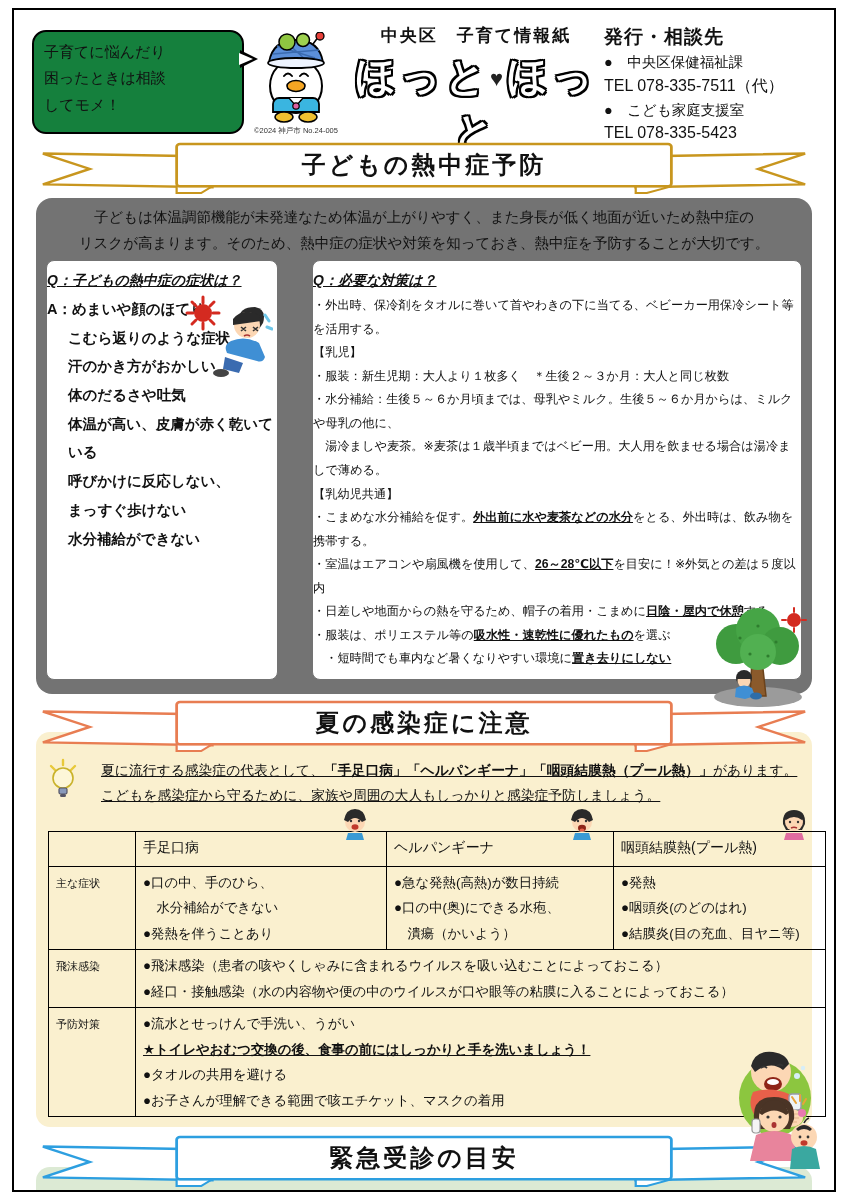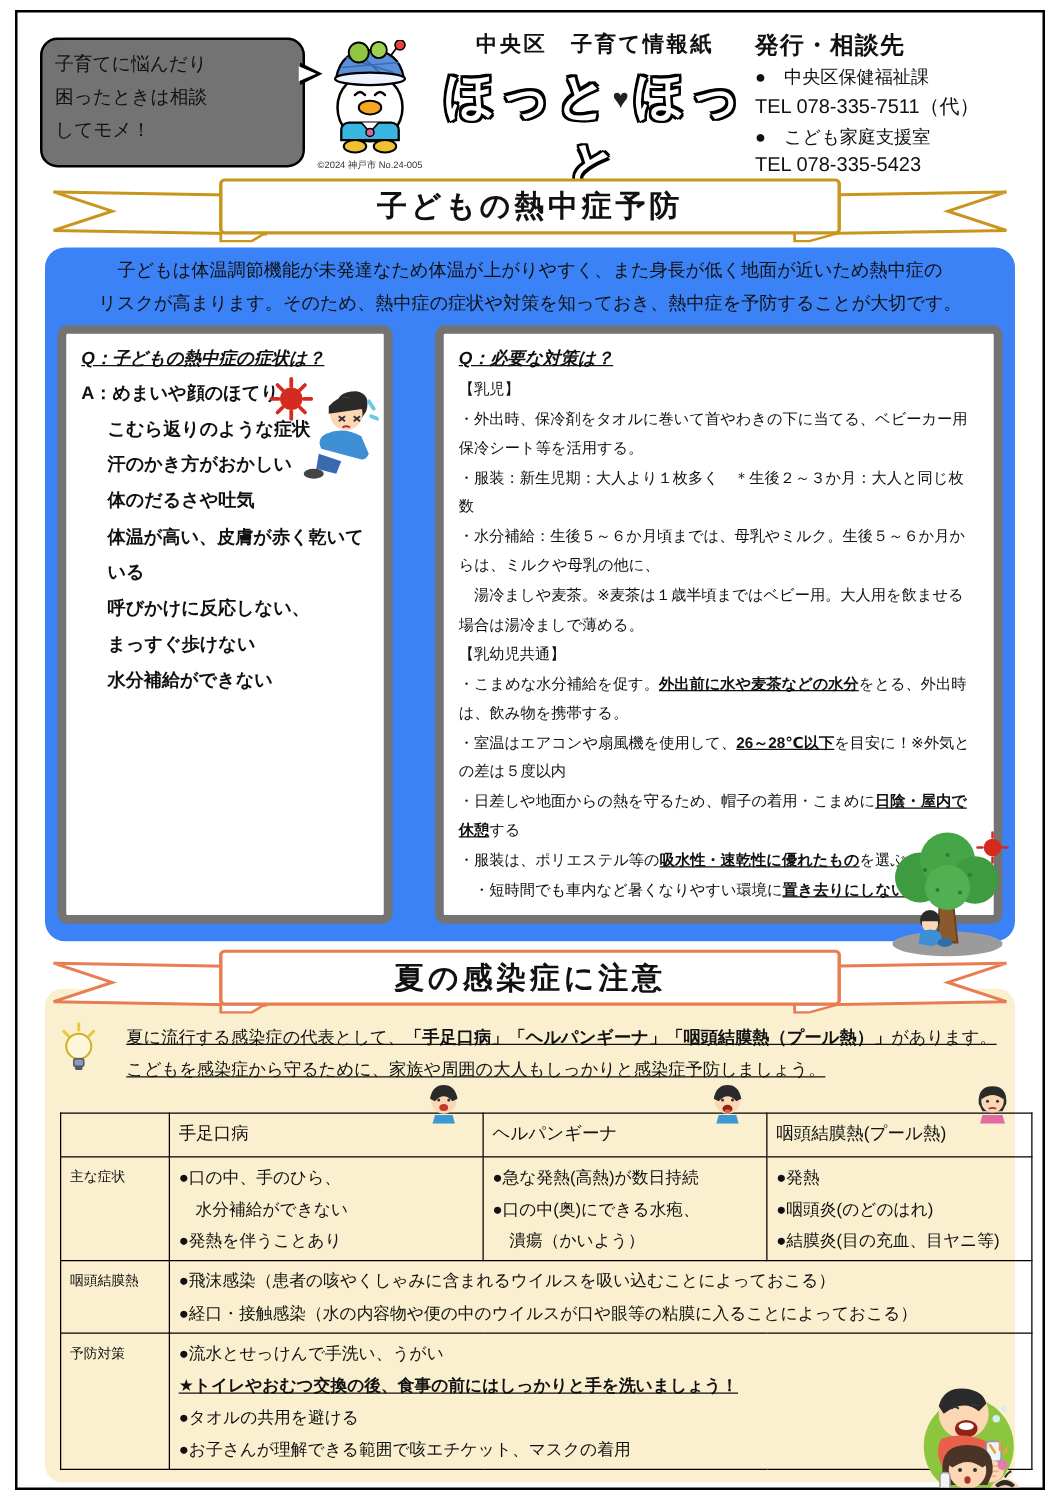--- a/index.html
+++ b/index.html
@@ -3,21 +3,21 @@
 <meta charset="utf-8">
 <style>
   html,body{margin:0;padding:0;background:#888;}
   .page{width:848px;height:1200px;background:#fff;position:relative;box-sizing:border-box;
         padding:8px 12px;font-family:"Liberation Sans","DejaVu Sans",sans-serif;color:#111;}
   .frame{border:2px solid #000;width:100%;height:100%;box-sizing:border-box;padding:4px 6px;overflow:hidden;position:relative;}
 
   
   .header{display:flex;height:126px;}
   .bubble{width:188px;margin:16px 0 0 12px;border:2.5px solid #000;border-radius:14px;
-          padding:7px 10px;font-size:15px;line-height:1.75;position:relative;background:#737373;height:86px;box-sizing:content-box;}
+          padding:7px 10px;font-size:15px;line-height:1.75;position:relative;background:#15803d;height:86px;box-sizing:content-box;}
   .bubble:after{content:"";position:absolute;right:-16px;top:18px;width:0;height:0;
           border-top:9px solid transparent;border-bottom:9px solid transparent;border-left:18px solid #000;}
   .bubble:before{content:"";position:absolute;right:-11px;top:21px;width:0;height:0;z-index:2;
           border-top:6px solid transparent;border-bottom:6px solid transparent;border-left:14px solid #fff;}
   .mascot-wrap{width:104px;text-align:center;padding-top:18px;}
   .copyright{font-size:7.5px;color:#333;margin-top:-2px;white-space:nowrap;}
   .title-block{flex:1;text-align:center;padding-top:10px;}
   .paper-type{font-size:17px;font-weight:bold;letter-spacing:2px;}
   .big-title{font-size:40px;font-weight:bold;color:#fff;letter-spacing:4px;margin-top:2px;
      text-shadow:-2px -2px 0 #000,2px -2px 0 #000,-2px 2px 0 #000,2px 2px 0 #000,0 -2px 0 #000,0 2px 0 #000,-2px 0 0 #000,2px 0 0 #000;}
@@ -33,24 +33,24 @@
   .ribbon polygon,.ribbon rect{fill:#fff;stroke-width:2.5;}
   .ribbon .fold{stroke-width:2;}
   .ribbon.gold polygon,.ribbon.gold rect{stroke:#c8961e;}
   .ribbon.orange polygon,.ribbon.orange rect{stroke:#e87d52;}
   .ribbon.blue polygon,.ribbon.blue rect{stroke:#2d9fe0;}
   .ribbon-title{position:absolute;inset:0;display:flex;align-items:center;justify-content:center;
       font-size:24px;font-weight:bold;letter-spacing:3px;padding-bottom:6px;}
   .ribbon.overlap{margin-bottom:-20px;}
 
   
-  .sec1{margin:4px 16px 0;background:#3b82f6;border-radius:16px;padding:6px 10px 14px;position:relative;}
+  .sec1{margin:4px 16px 0;background:#737373;border-radius:16px;padding:6px 10px 14px;position:relative;}
   .sec1-intro{font-size:14.5px;line-height:1.8;text-align:center;}
   .qrow{display:flex;gap:8px;margin-top:4px;}
-  .qbox{background:#fff;border:7px solid #737373;border-radius:8px;padding:6px 12px 8px;position:relative;}
+  .qbox{background:#fff;border:1px solid #737373;border-radius:8px;padding:6px 0 8px;position:relative;}
   .qbox-l{width:230px;font-size:14.5px;line-height:1.98;}
   .qbox-r{flex:1;font-size:12.2px;line-height:1.93;margin-left:26px;}
   .qtitle{font-style:italic;font-weight:bold;text-decoration:underline;font-size:14px;}
   .qbox-l .aline{padding-left:21px;font-weight:bold;}
   .qbox-l .aline.first{padding-left:0;}
   .bu{font-weight:bold;text-decoration:underline;}
   .sun-child{position:absolute;top:32px;right:4px;}
   .tree{position:absolute;right:2px;bottom:-18px;z-index:4;}
 
   
@@ -168,22 +168,22 @@
             <path d="M63 43 q3 -2 6 0" fill="none" stroke="#a33" stroke-width="1.6"></path>
             <path d="M50 48 q14 -6 28 2 l6 14 q-2 6 -8 4 l-30 -8 q-4 -8 4 -12" fill="#3f8fd4"></path>
             <path d="M44 64 l18 6 -4 10 -16 -4 Z" fill="#3a6bb0"></path>
             <ellipse cx="40" cy="80" rx="8" ry="4" fill="#444"></ellipse>
             <path d="M84 22 l4 6 M86 34 l5 2" stroke="#6ec6e8" stroke-width="3" stroke-linecap="round"></path>
           </svg>
         </span>
       </div>
       <div class="qbox qbox-r">
         <div class="qtitle">Q：必要な対策は？</div>
+        <div>・外出時、保冷剤をタオルに巻いて首やわきの下に当てる、ベビーカー用保冷シート等を活用する。</div>
         <div>【乳児】</div>
-        <div>・外出時、保冷剤をタオルに巻いて首やわきの下に当てる、ベビーカー用保冷シート等を活用する。</div>
         <div>・服装：新生児期：大人より１枚多く　＊生後２～３か月：大人と同じ枚数</div>
         <div>・水分補給：生後５～６か月頃までは、母乳やミルク。生後５～６か月からは、ミルクや母乳の他に、</div>
         <div>　湯冷ましや麦茶。※麦茶は１歳半頃まではベビー用。大人用を飲ませる場合は湯冷ましで薄める。</div>
         <div>【乳幼児共通】</div>
         <div><span>・こまめな水分補給を促す。</span><span class="bu">外出前に水や麦茶などの水分</span><span>をとる、外出時は、飲み物を携帯する。</span></div>
         <div><span>・室温はエアコンや扇風機を使用して、</span><span class="bu">26～28℃以下</span><span>を目安に！※外気との差は５度以内</span></div>
         <div><span>・日差しや地面からの熱を守るため、帽子の着用・こまめに</span><span class="bu">日陰・屋内で休憩</span><span>する</span></div>
         <div><span>・服装は、ポリエステル等の</span><span class="bu">吸水性・速乾性に優れたもの</span><span>を選ぶ</span></div>
         <div><span>　・短時間でも車内など暑くなりやすい環境に</span><span class="bu">置き去りにしない</span><span></span></div>
       </div>
@@ -298,21 +298,21 @@
           <div>●口の中(奥)にできる水疱、</div>
           <div>　潰瘍（かいよう）</div>
         </td>
         <td>
           <div>●発熱</div>
           <div>●咽頭炎(のどのはれ)</div>
           <div>●結膜炎(目の充血、目ヤニ等)</div>
         </td>
       </tr>
       <tr>
-        <td class="rowlabel">咽頭結膜熱</td>
+        <td class="rowlabel">飛沫感染</td>
         <td colspan="3">
           <div>●飛沫感染（患者の咳やくしゃみに含まれるウイルスを吸い込むことによっておこる）</div>
           <div>●経口・接触感染（水の内容物や便の中のウイルスが口や眼等の粘膜に入ることによっておこる）</div>
         </td>
       </tr>
       <tr>
         <td class="rowlabel">予防対策</td>
         <td colspan="3" class="prevcell">
           <div class="prevline">●流水とせっけんで手洗い、うがい</div>
           <div class="prevline star">★トイレやおむつ交換の後、食事の前にはしっかりと手を洗いましょう！</div>

